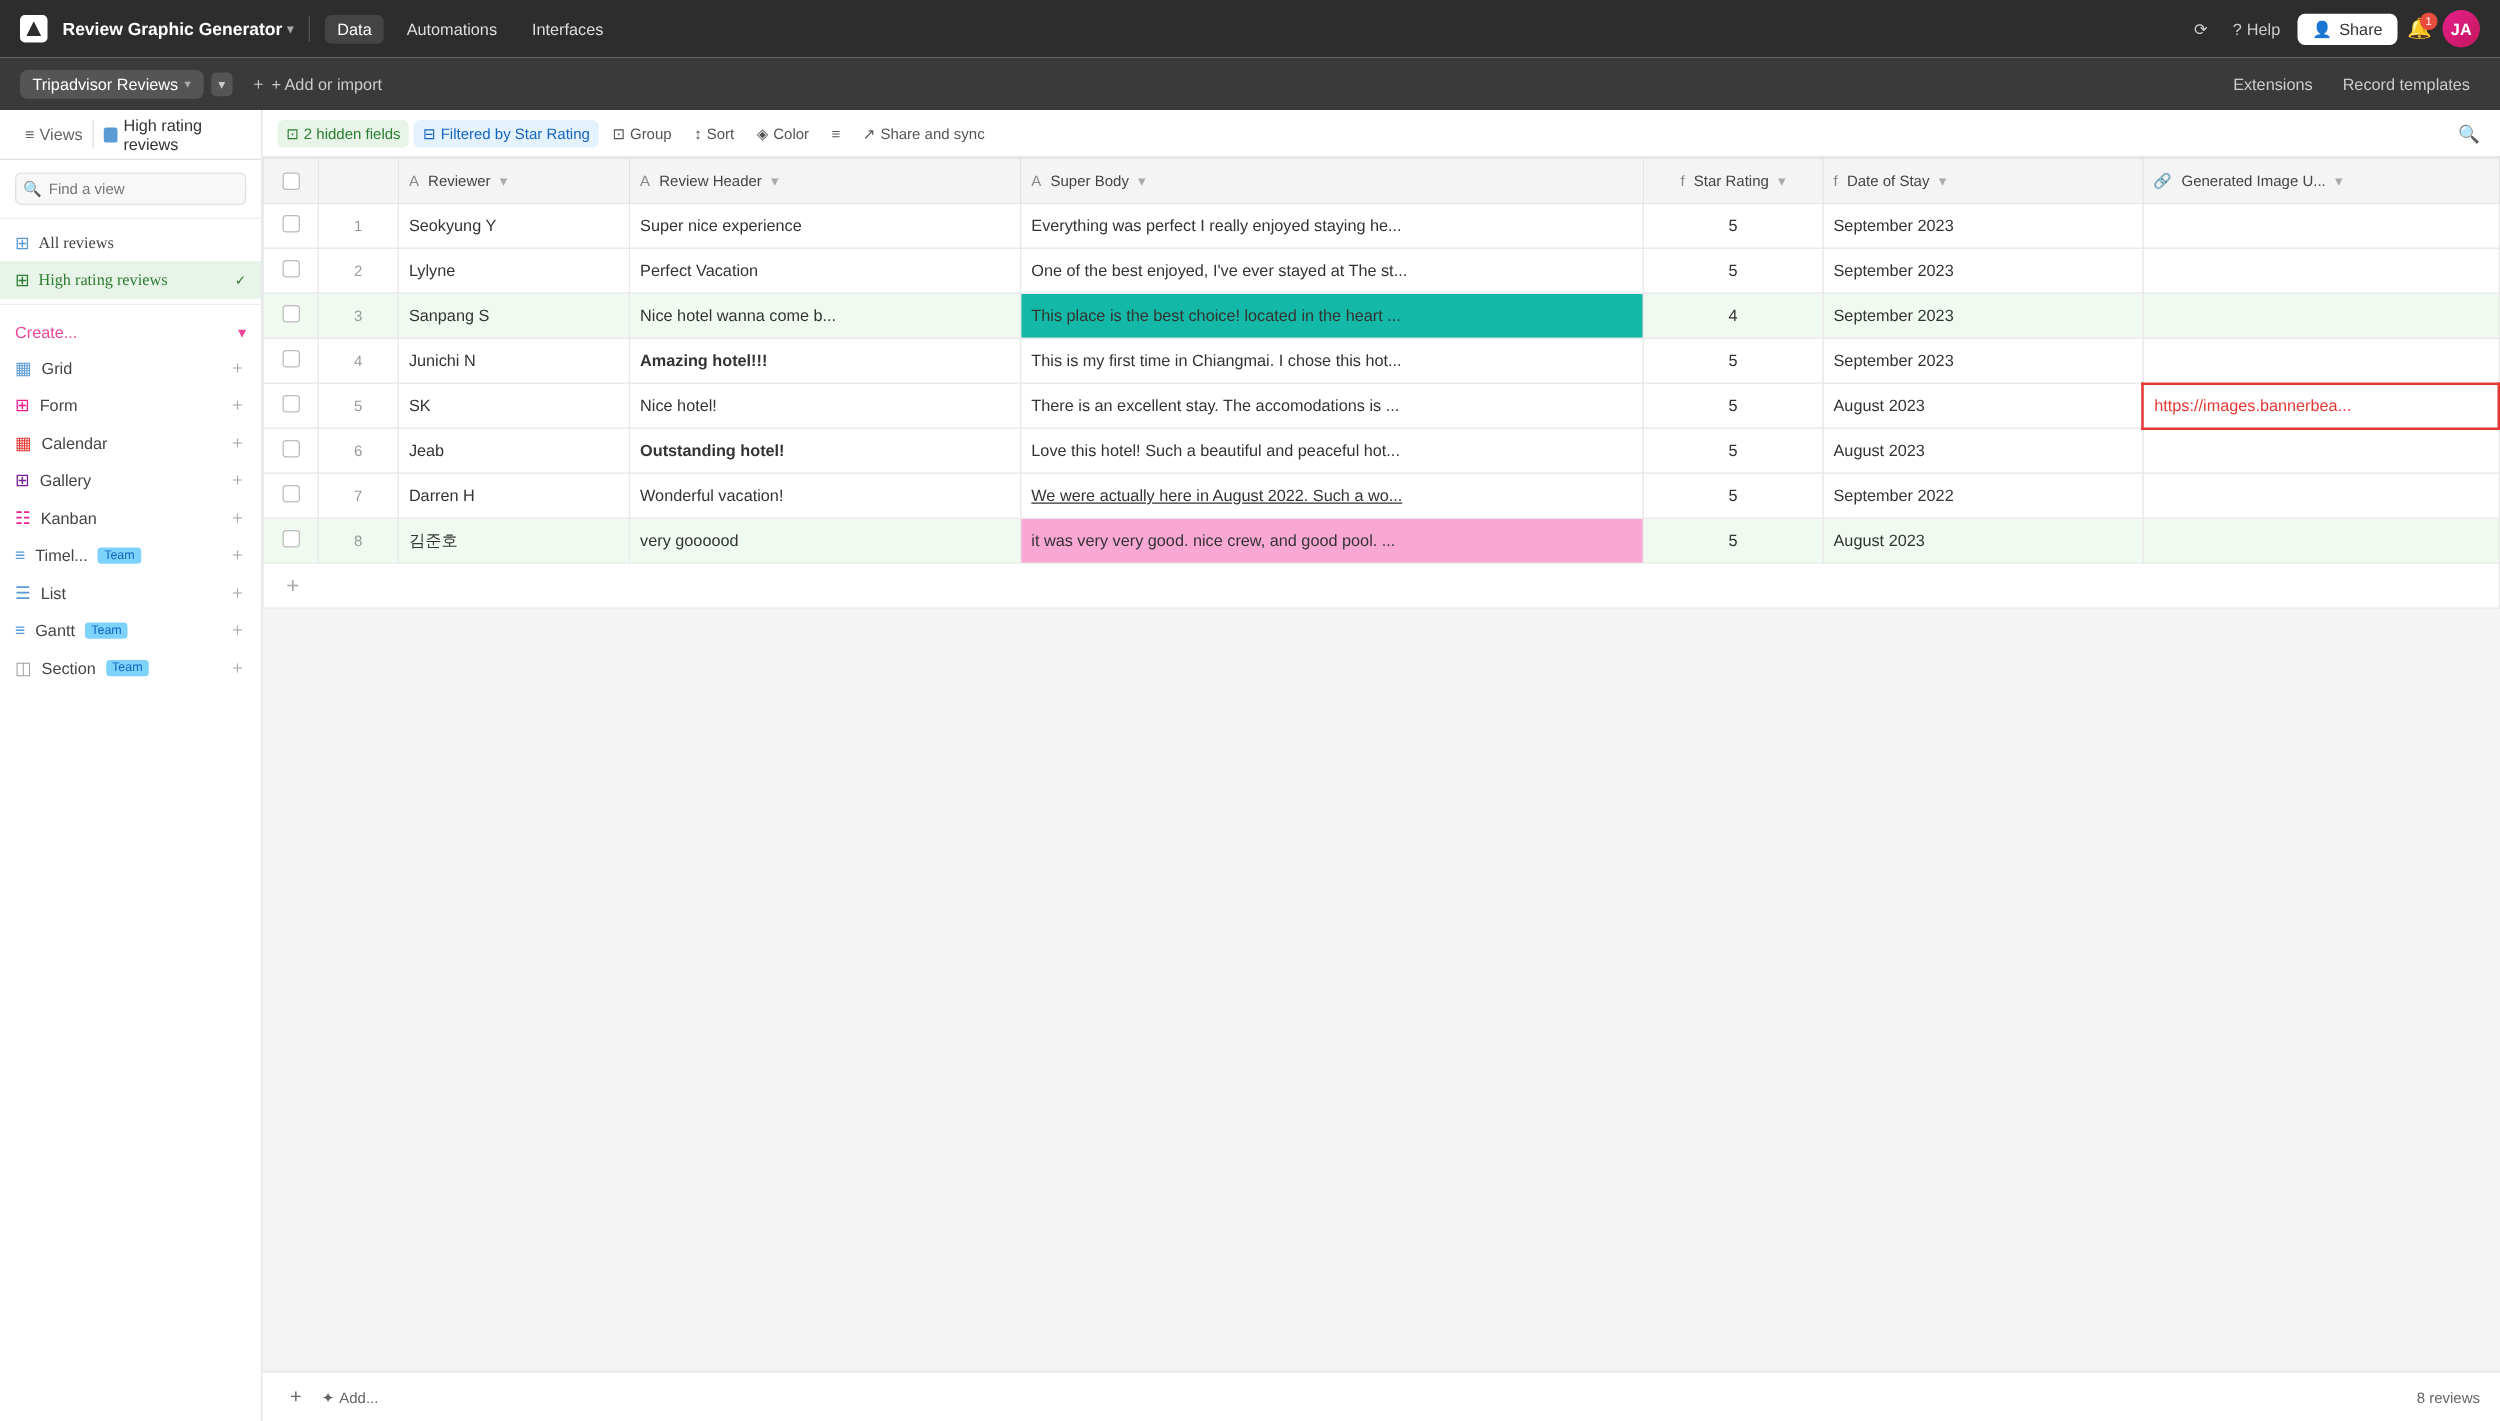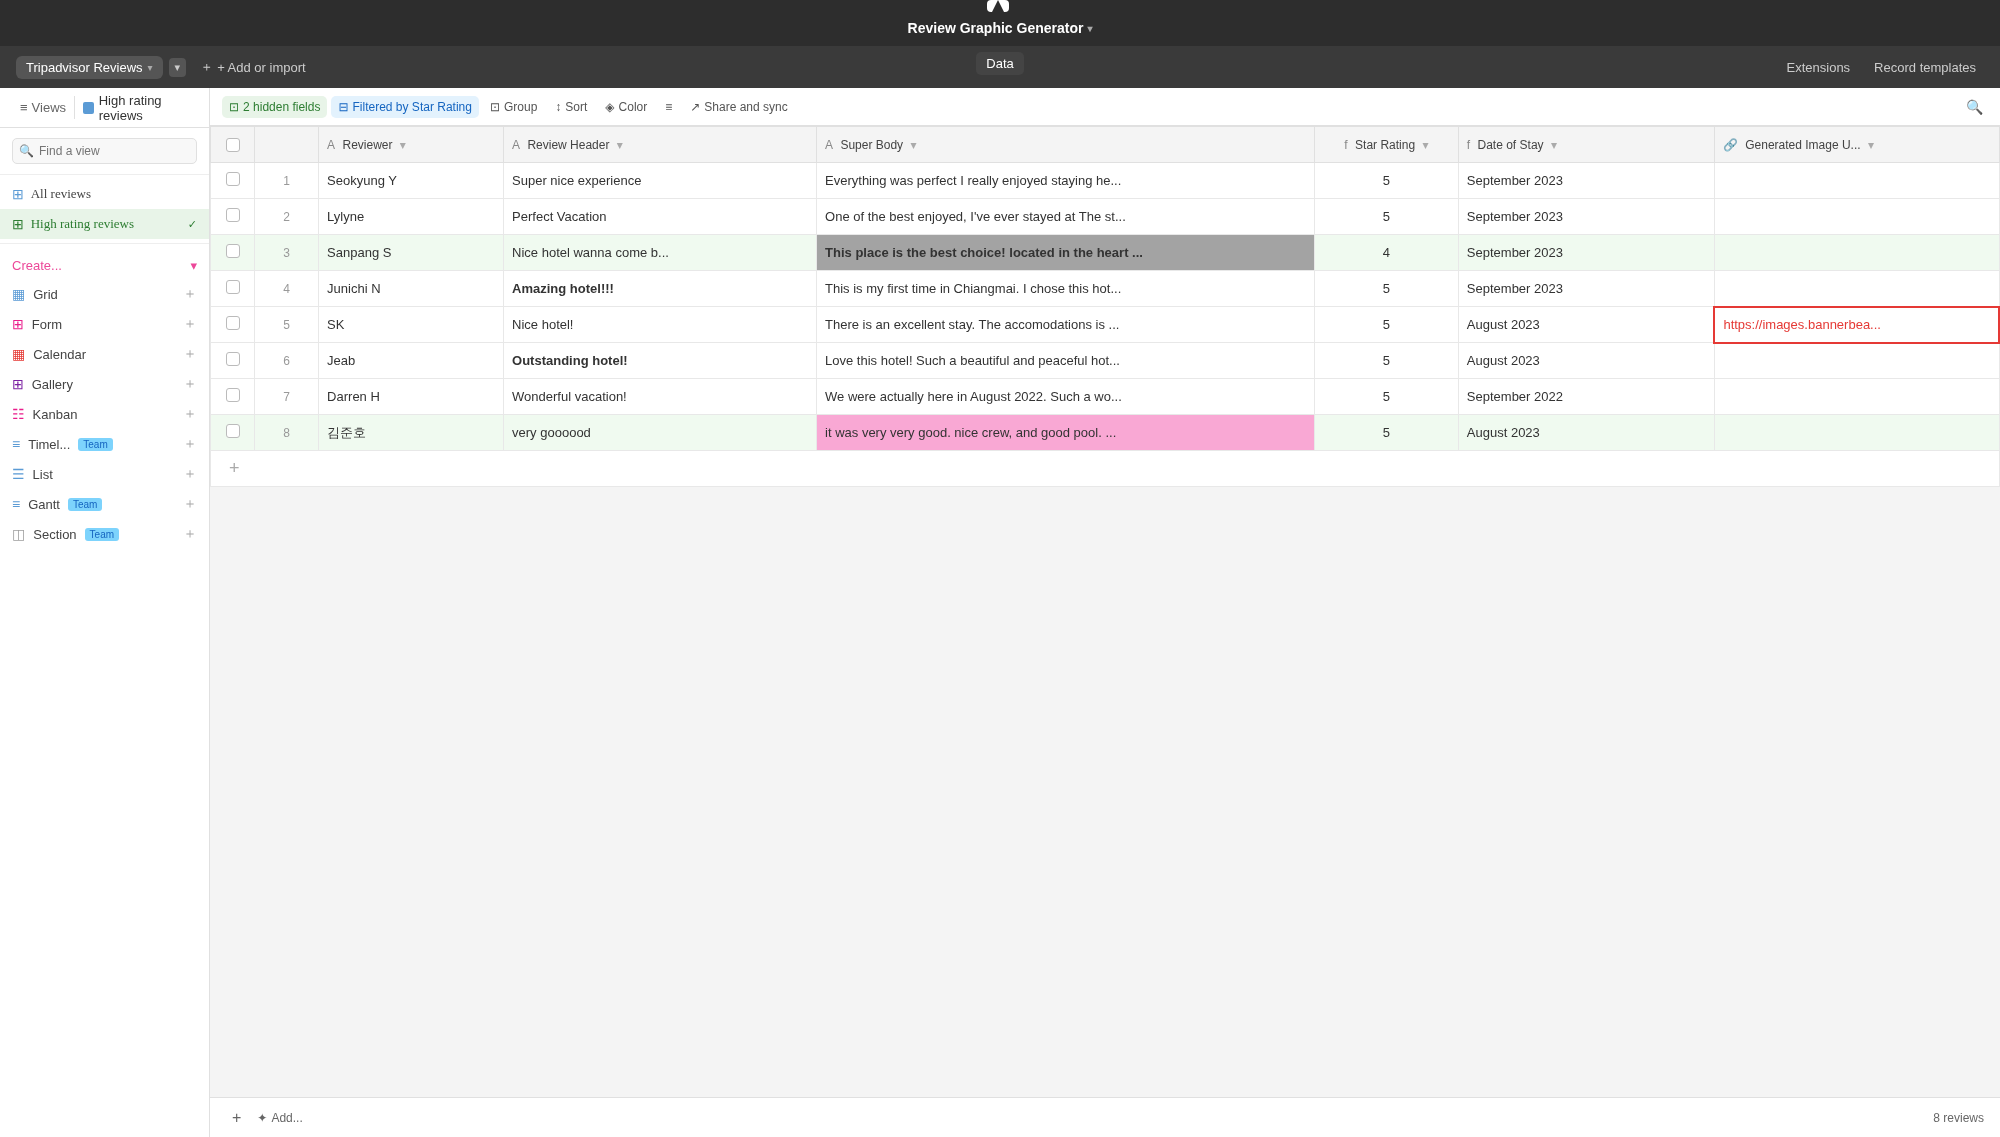--- a/index.html
+++ b/index.html
@@ -6,21 +6,20 @@
     body { font-family: -apple-system, BlinkMacSystemFont, 'Segoe UI', sans-serif; font-size: 13px; background: #f4f4f4; color: #333; overflow: hidden; }
 
     
     .top-nav {
       background: #2d2d2d;
       height: 46px;
       display: flex;
       align-items: center;
       padding: 0 16px;
       gap: 8px;
-      flex-direction: column;
     }
     .app-logo {
       width: 22px; height: 22px;
       background: #fff;
       border-radius: 4px;
       display: flex; align-items: center; justify-content: center;
       margin-right: 4px;
     }
     .app-logo-inner {
       width: 12px; height: 12px;
@@ -511,21 +510,21 @@
               <td class="col-body" style="max-width: 350px;">One of the best enjoyed, I've ever stayed at The st...</td>
               <td class="col-rating" style="text-align: center;">5</td>
               <td class="col-date">September 2023</td>
               <td class="col-url"></td>
             </tr>
             <tr style="background: rgb(240, 250, 240);">
               <td class="row-cb" style="background: rgb(240, 250, 240);"><div class="checkbox"></div></td>
               <td class="row-num-cell" style="color: rgb(153, 153, 153); font-size: 12px; text-align: center; background: rgb(240, 250, 240);">3</td>
               <td class="col-reviewer" style="background: rgb(240, 250, 240);">Sanpang S</td>
               <td class="col-header" style="background: rgb(240, 250, 240);">Nice hotel wanna come b...</td>
-              <td class="col-body" style="max-width: 350px; background: #a3a3a3; font-weight: bold;">This place is the best choice! located in the heart ...</td>
+              <td class="col-body" style="max-width: 350px; background: #14b8a6;">This place is the best choice! located in the heart ...</td>
               <td class="col-rating" style="text-align: center; background: rgb(240, 250, 240);">4</td>
               <td class="col-date" style="background: rgb(240, 250, 240);">September 2023</td>
               <td class="col-url" style="background: rgb(240, 250, 240);"></td>
             </tr>
             <tr>
               <td class="row-cb"><div class="checkbox"></div></td>
               <td class="row-num-cell" style="color: rgb(153, 153, 153); font-size: 12px; text-align: center;">4</td>
               <td class="col-reviewer">Junichi N</td>
               <td class="col-header" style="font-weight: 600;">Amazing hotel!!!</td>
               <td class="col-body" style="max-width: 350px;">This is my first time in Chiangmai. I chose this hot...</td>
@@ -551,21 +550,21 @@
               <td class="col-body" style="max-width: 350px;">Love this hotel! Such a beautiful and peaceful hot...</td>
               <td class="col-rating" style="text-align: center;">5</td>
               <td class="col-date">August 2023</td>
               <td class="col-url"></td>
             </tr>
             <tr>
               <td class="row-cb"><div class="checkbox"></div></td>
               <td class="row-num-cell" style="color: rgb(153, 153, 153); font-size: 12px; text-align: center;">7</td>
               <td class="col-reviewer">Darren H</td>
               <td class="col-header">Wonderful vacation!</td>
-              <td class="col-body" style="max-width: 350px;">We were actually here in August 2022. Such a wo...</td>
+              <td class="col-body" style="max-width: 350px; text-decoration: underline;">We were actually here in August 2022. Such a wo...</td>
               <td class="col-rating" style="text-align: center;">5</td>
               <td class="col-date">September 2022</td>
               <td class="col-url"></td>
             </tr>
             <tr style="background: rgb(240, 250, 240);">
               <td class="row-cb" style="background: rgb(240, 250, 240);"><div class="checkbox"></div></td>
               <td class="row-num-cell" style="color: rgb(153, 153, 153); font-size: 12px; text-align: center; background: rgb(240, 250, 240);">8</td>
               <td class="col-reviewer" style="background: rgb(240, 250, 240);">김준호</td>
               <td class="col-header" style="background: rgb(240, 250, 240);">very goooood</td>
               <td class="col-body" style="max-width: 350px; background: #f9a8d4;">it was very very good. nice crew, and good pool. ...</td>

